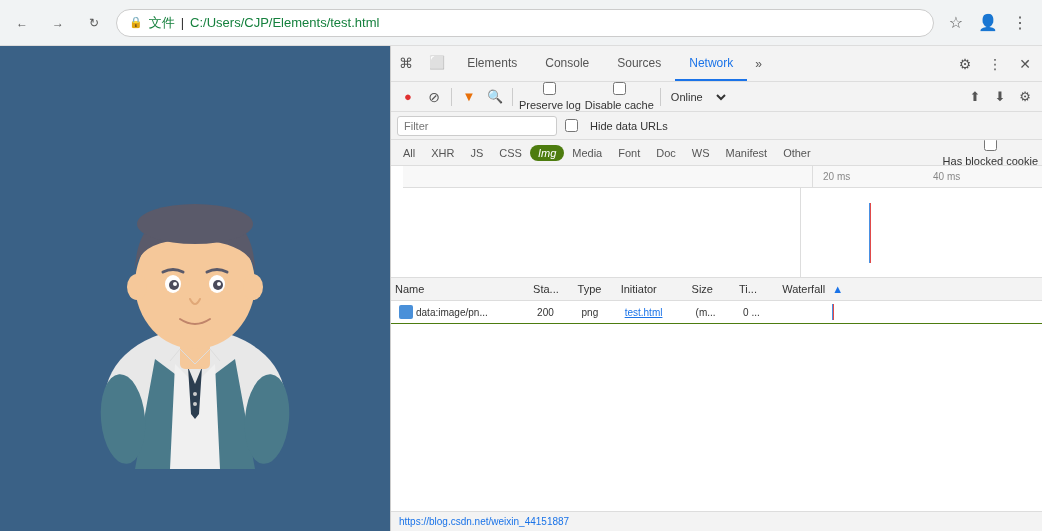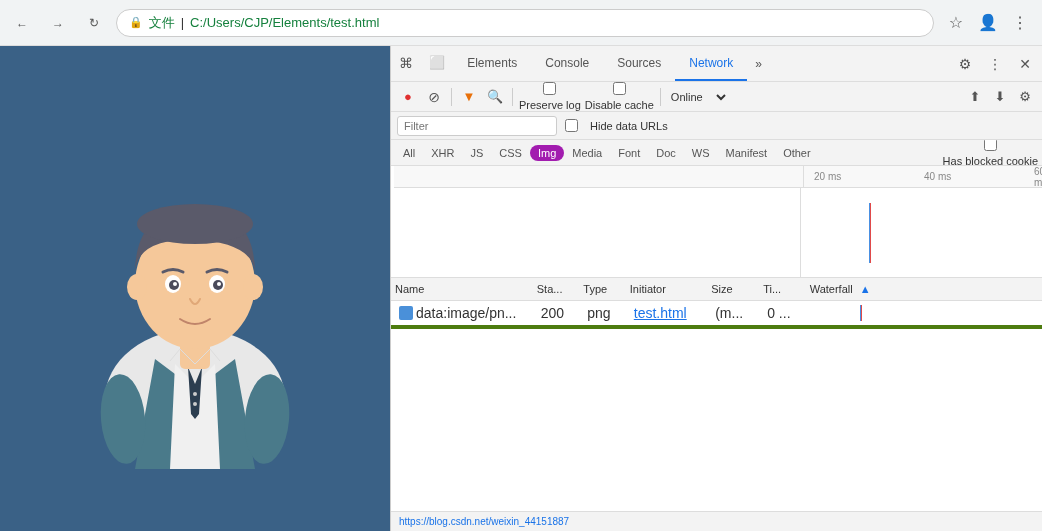--- a/index.html
+++ b/index.html
@@ -52,41 +52,41 @@
     .toolbar-right-btn { width: 22px; height: 22px; display: flex; align-items: center; justify-content: center; cursor: pointer; border-radius: 3px; color: #555; font-size: 13px; }
 
     
     .filter-bar { height: 28px; background: #f3f3f3; display: flex; align-items: center; padding: 0 6px; gap: 8px; border-bottom: 1px solid #ddd; }
     .filter-input { height: 20px; border: 1px solid #ccc; border-radius: 3px; padding: 0 6px; font-size: 11px; width: 160px; }
     .hide-urls-cb { display: flex; align-items: center; gap: 12px; font-size: 11px; color: #333; }
 
     
     .type-tabs { height: 26px; background: #f3f3f3; display: flex; align-items: center; padding: 0 4px; gap: 0; border-bottom: 1px solid #ddd; overflow: hidden; }
     .type-tab { padding: 2px 8px; font-size: 11px; color: #555; cursor: pointer; border-radius: 3px; white-space: nowrap; }
-    .type-tab.img-tab { background: #a21caf; color: #fff; border-radius: 10px; }
+    .type-tab.img-tab { background: #4d7c0f; color: #fff; border-radius: 10px; font-style: italic; }
     .blocked-requests { display: flex; align-items: center; gap: 4px; font-size: 11px; color: #333; padding-left: 6px; border-top: 1px solid #ddd; height: 24px; background: #f3f3f3; }
 
     
-    .timeline-header { height: 22px; background: #f8f8f8; display: flex; align-items: center; border-bottom: 1px solid #ddd; position: relative; margin-left: 3px; }
+    .timeline-header { height: 22px; background: #f8f8f8; display: flex; align-items: center; border-bottom: 1px solid #ddd; position: relative; margin-left: 12px; }
     .timeline-spacer { width: 410px; border-right: 1px solid #ddd; height: 100%; display: flex; align-items: center; }
     .timeline-ticks { flex: 1; position: relative; display: flex; align-items: center; }
     .timeline-tick { position: absolute; font-size: 10px; color: #888; }
 
     
     .waterfall-area { height: 90px; background: #fff; border-bottom: 1px solid #ddd; position: relative; display: flex; }
     .waterfall-left { width: 410px; border-right: 1px solid #ddd; height: 100%; }
     .waterfall-right { flex: 1; position: relative; }
     .waterfall-bar-thin { position: absolute; width: 2px; background: #4a90e2; height: 60px; top: 15px; left: 68px; }
     .waterfall-bar-thin2 { position: absolute; width: 1px; background: #e04a4a; height: 60px; top: 15px; left: 69px; }
 
     
     .table-container { flex: 1; overflow: auto; }
     .requests-table { width: 100%; border-collapse: collapse; }
     .requests-table th { background: #f3f3f3; border-bottom: 1px solid #ddd; padding: 5px 4px; text-align: left; font-size: 11px; font-weight: 500; color: #333; cursor: pointer; white-space: nowrap; position: sticky; top: 0; }
-    .requests-table td { padding: 4px 8px; font-size: 14px; color: #333; border-bottom: 4px solid #4d7c0f; white-space: nowrap; overflow: hidden; text-overflow: ellipsis; max-width: 120px; }
+    .requests-table td { padding: 4px 8px; font-size: 10px; color: #333; border-bottom: 1px solid #4d7c0f; white-space: nowrap; overflow: hidden; text-overflow: ellipsis; max-width: 120px; }
     .row-icon { width: 14px; height: 14px; background: #e8e8e8; display: inline-block; border-radius: 2px; vertical-align: middle; margin-right: 3px; }
     .row-name { display: flex; align-items: center; }
     .status-200 { color: #188038; }
     .link-text { color: #1a73e8; text-decoration: underline; cursor: pointer; }
     .waterfall-cell { position: relative; min-width: 200px; }
     .waterfall-row-bar { position: absolute; top: 50%; transform: translateY(-50%); width: 2px; background: #4a90e2; height: 16px; left: 54px; }
     .waterfall-row-bar2 { position: absolute; top: 50%; transform: translateY(-50%); width: 1px; background: #e04a4a; height: 16px; left: 55px; }
 
     
     .status-bar { height: 20px; background: #f3f3f3; border-top: 1px solid #ddd; display: flex; align-items: center; padding: 0 8px; font-size: 10px; color: #555; }

